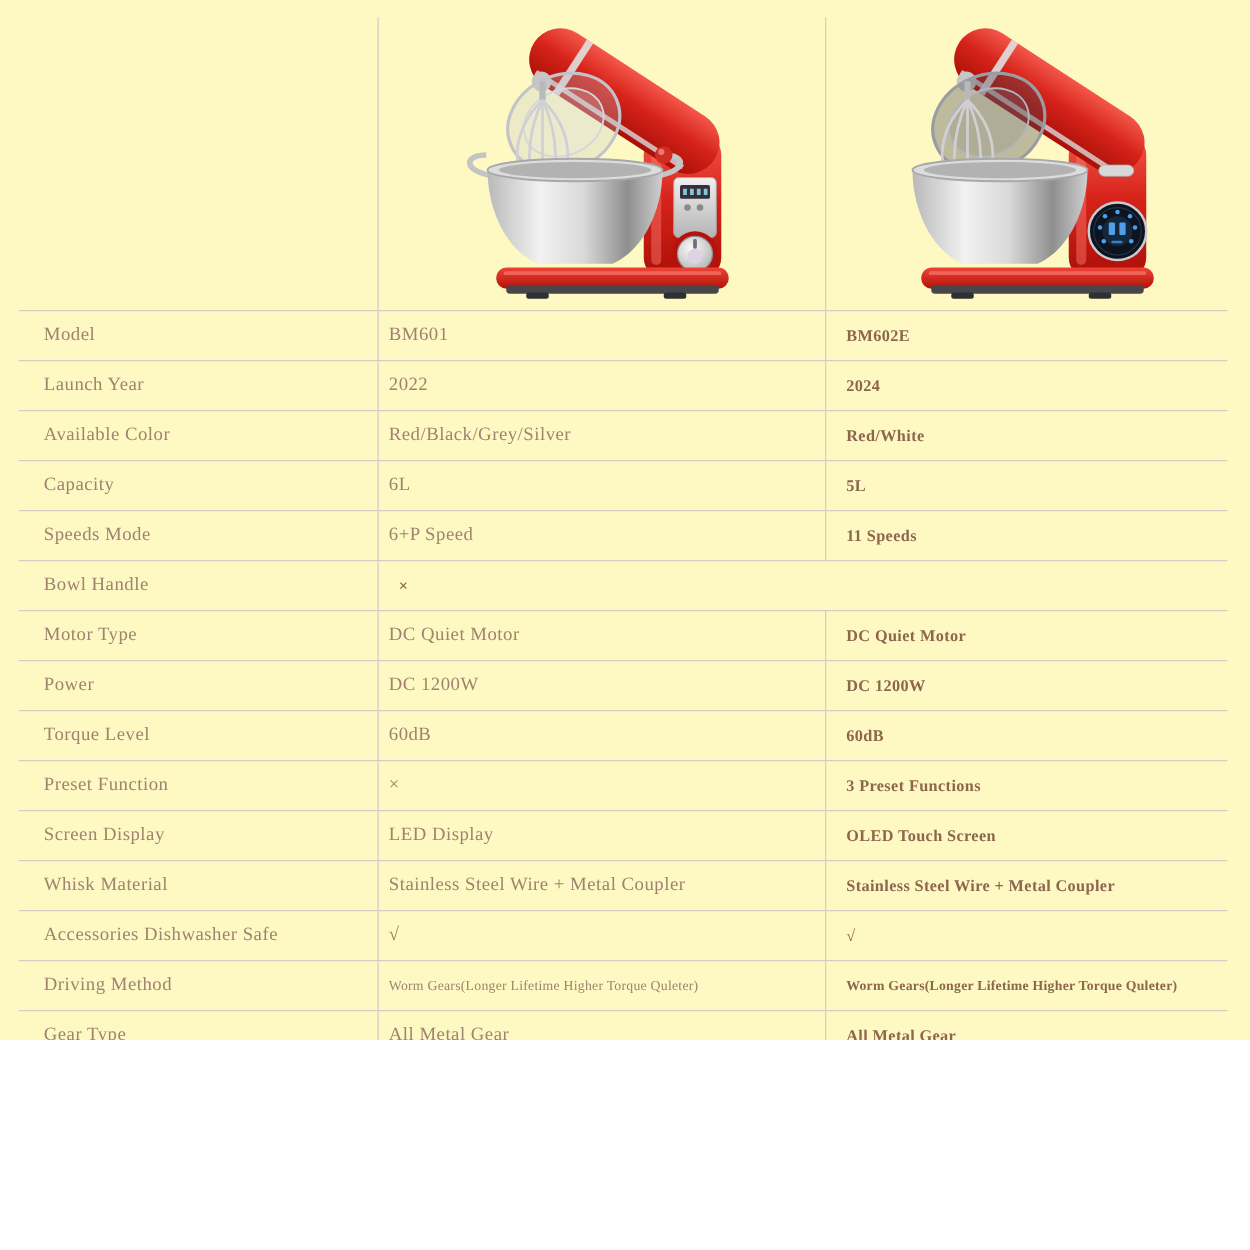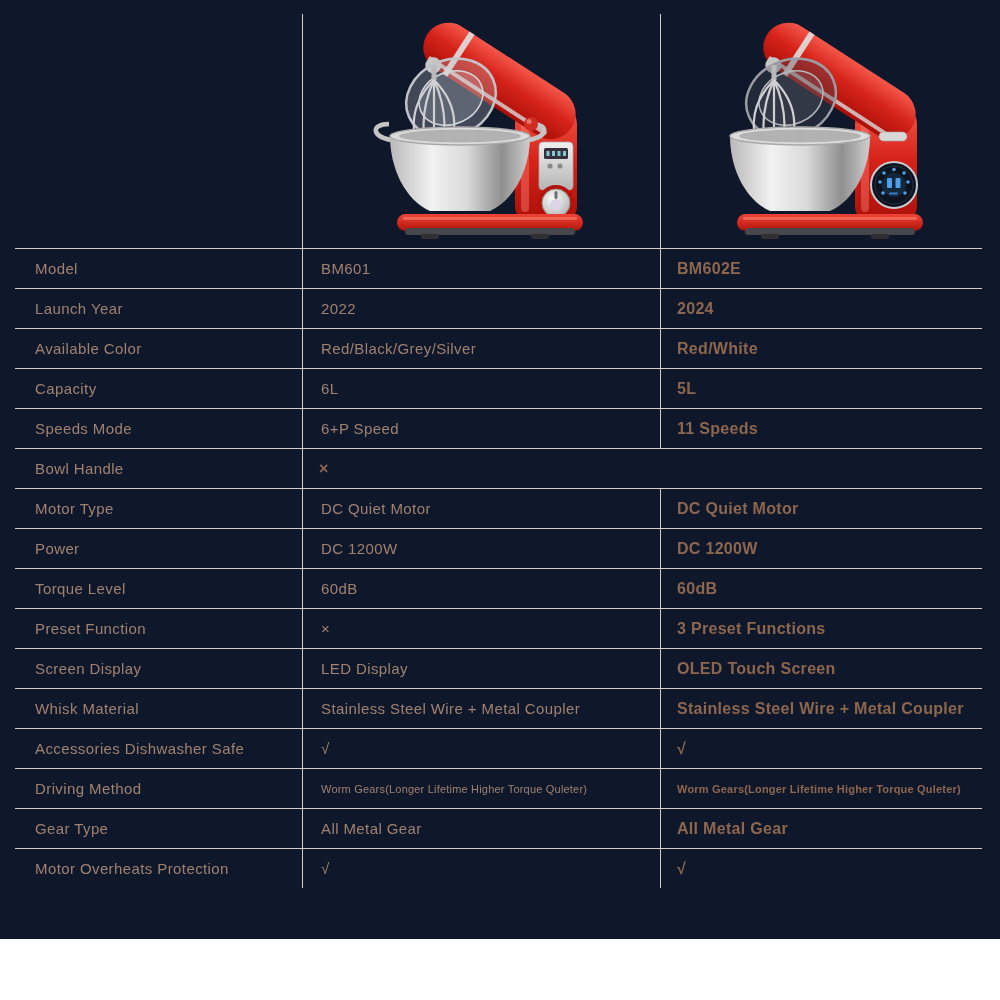--- a/index.html
+++ b/index.html
@@ -1,36 +1,36 @@
 <!DOCTYPE html>
 <html><head>
 <meta charset="utf-8">
 <style>
   html,body{margin:0;padding:0;background:#ffffff;}
   .page{
     position:relative;
-    width:1000px;height:939px;
-    background:#0f172a;
-    font-family:Liberation Sans, sans-serif;
+    width:1000px;height:832px;
+    background:#fef9c3;
+    font-family:Liberation Serif, serif;
     overflow:hidden;
   }
   .comparison{
     position:absolute;left:15px;top:14px;width:967px;
   }
   .row{display:flex;box-sizing:border-box;}
   .image-row{height:234px;}
   .cell{box-sizing:border-box;display:flex;align-items:center;}
   .c1{width:287px;}
   .c2{width:358px;border-left:1px solid #d4cdc3;}
   .c3{width:322px;border-left:1px solid #d4cdc3;}
   .image-cell{justify-content:center;align-items:center;}
   .spec-row{height:40px;border-top:1px solid #d4cdc3;}
   .spec-row .c1{padding-left:20px;color:#a08270;font-size:15px;letter-spacing:.4px;}
-  .spec-row .c2{padding-left:18px;color:#a08270;font-size:15px;letter-spacing:.4px;}
-  .spec-row .c3{padding-left:16px;color:#8d664e;font-weight:700;font-size:16px;letter-spacing:.3px;}
+  .spec-row .c2{padding-left:8px;color:#a08270;font-size:15px;letter-spacing:.4px;}
+  .spec-row .c3{padding-left:16px;color:#8d664e;font-weight:700;font-size:13px;letter-spacing:.3px;}
   .spec-row.small .c2{font-size:11px;letter-spacing:.2px;}
   .spec-row.small .c3{font-size:11px;letter-spacing:.2px;}
   svg{display:block;}
 </style>
 </head>
 <body>
 
 <div class="page">
   <div class="comparison">
 

